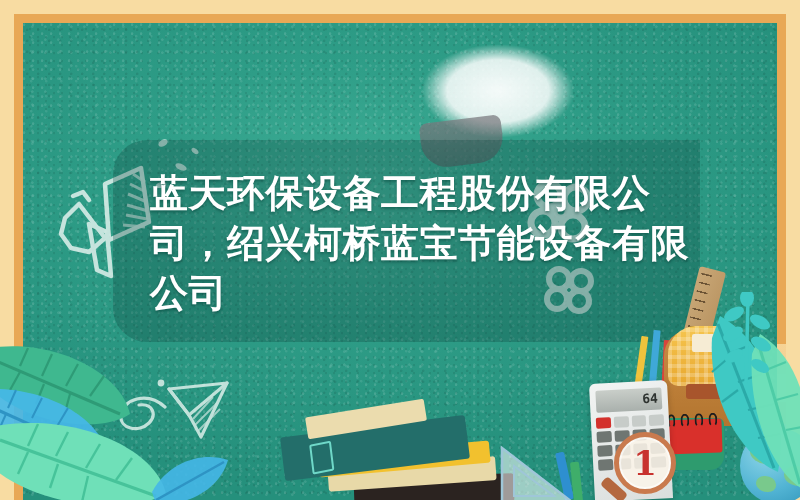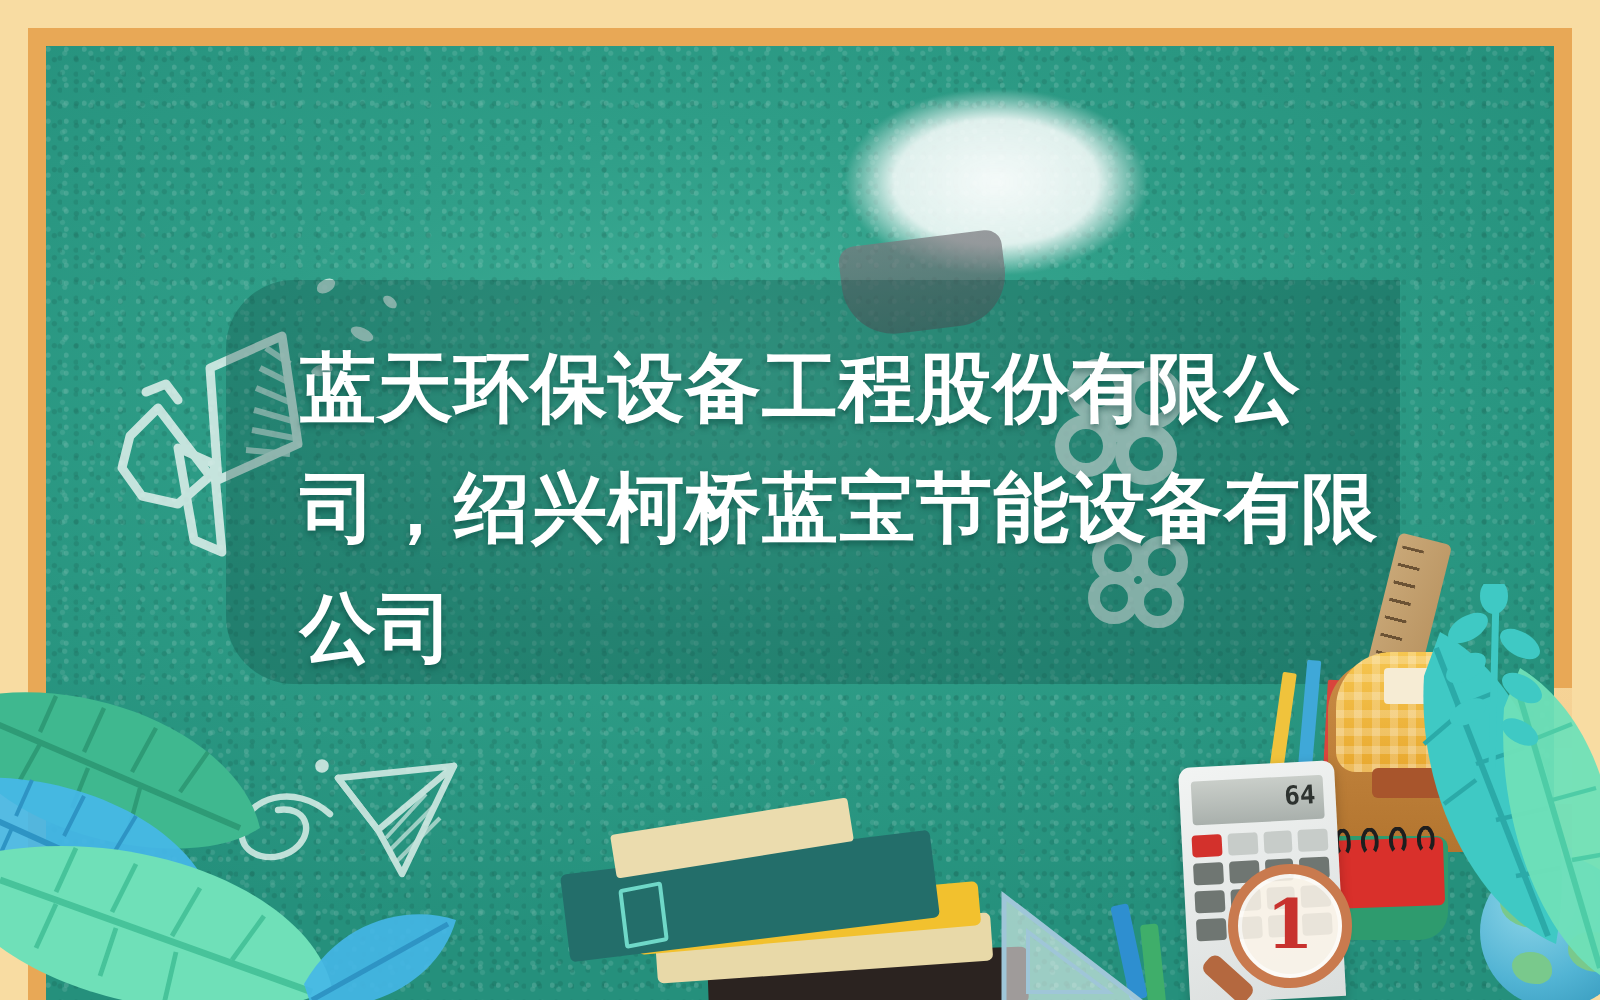--- a/index.html
+++ b/index.html
@@ -120,24 +120,24 @@
   }
 
   
   .headline {
     position: absolute;
     left: 150px; top: 168px;
     width: 545px;
     color: #FFFFFF;
     font-size: 38px;
     font-weight: 700;
-    line-height: 60px;
+    line-height: 50px;
     letter-spacing: .5px;
     text-shadow: 0 2px 3px rgba(0,55,48,.45);
-    font-family: Liberation Mono, monospace;
+    font-family: Liberation Sans, sans-serif;
   }
 
   
   .obj { position: absolute; }
 
   
   .book { position: absolute; border-radius: 3px; }
 
   
   .calc {

